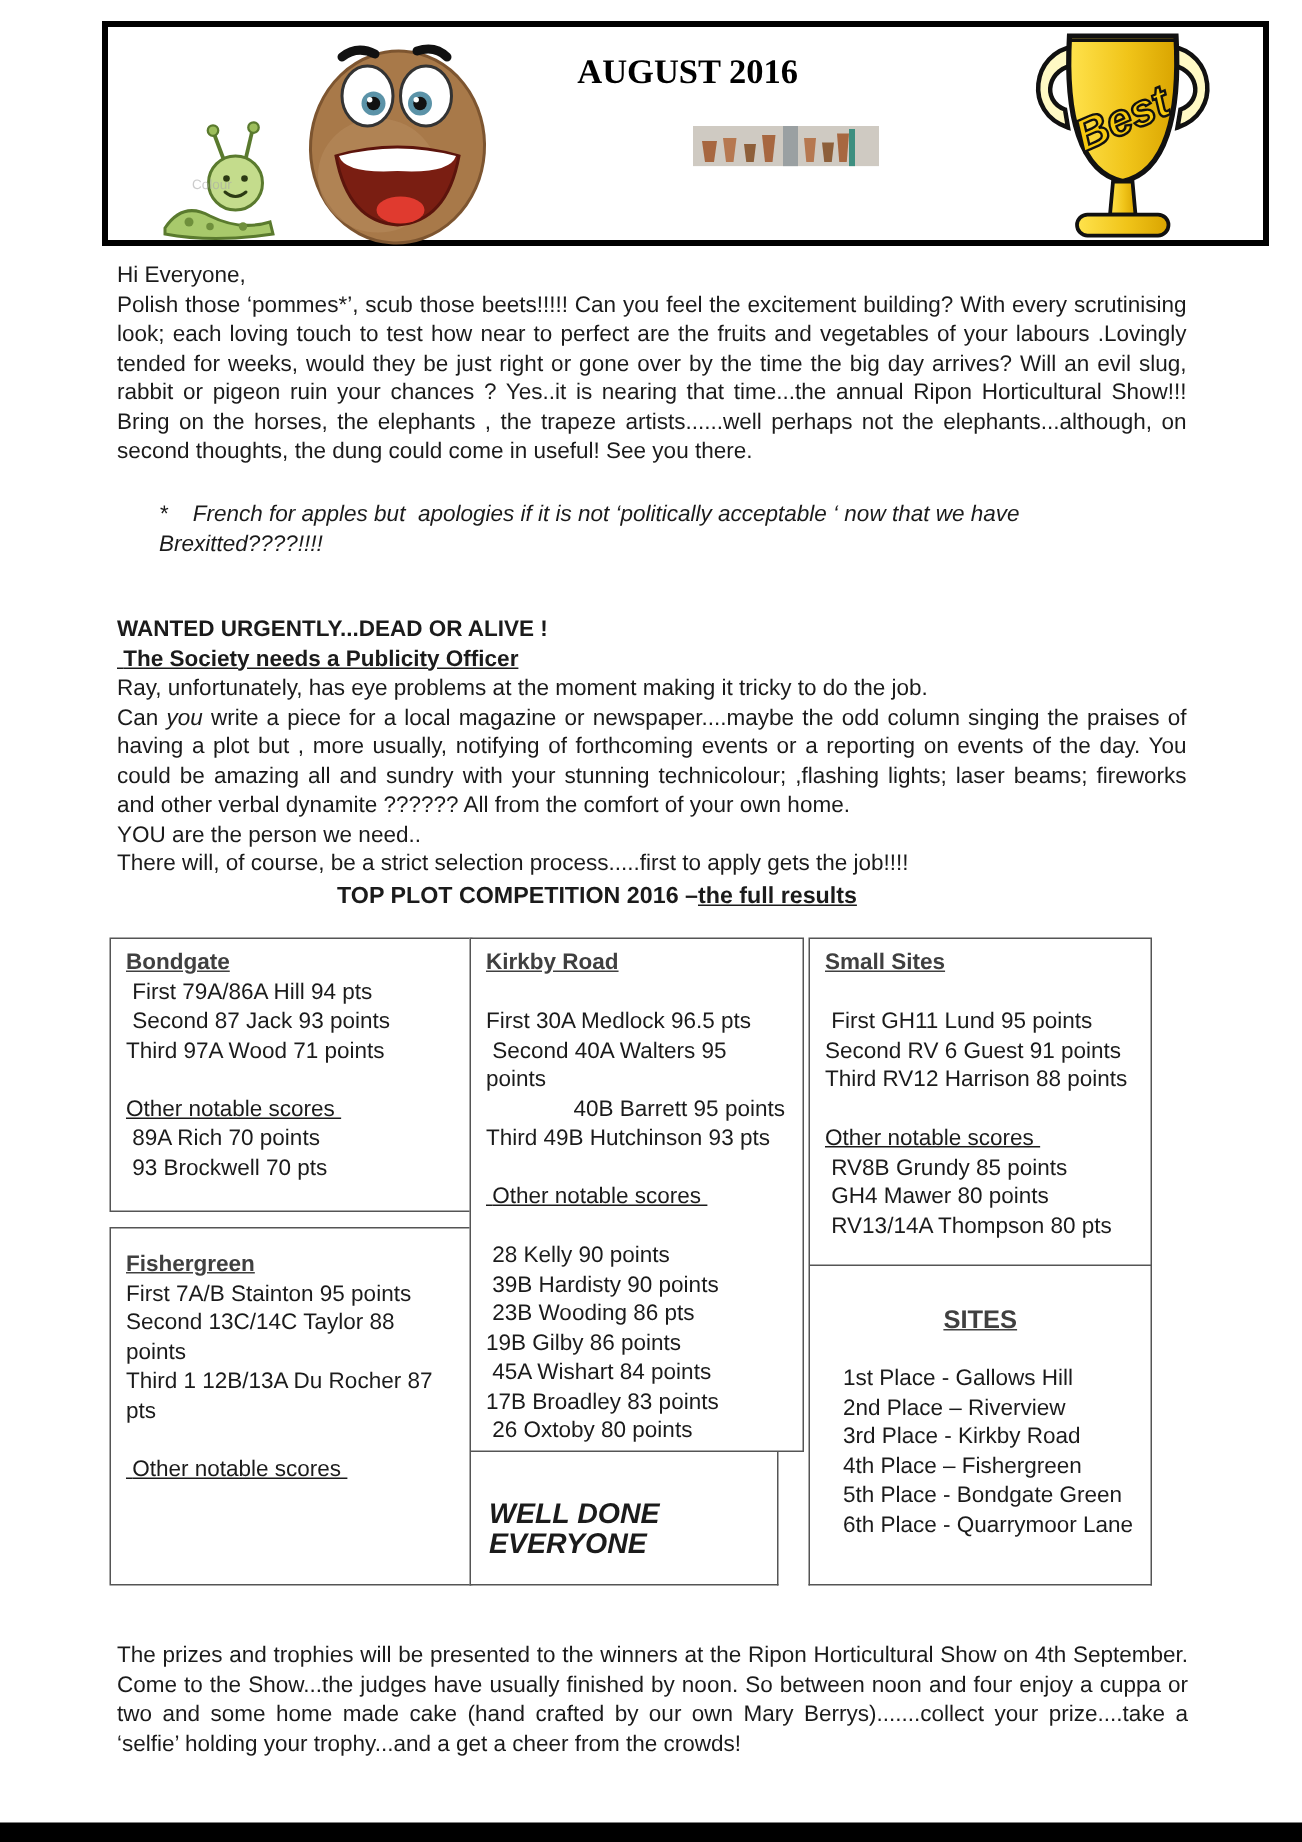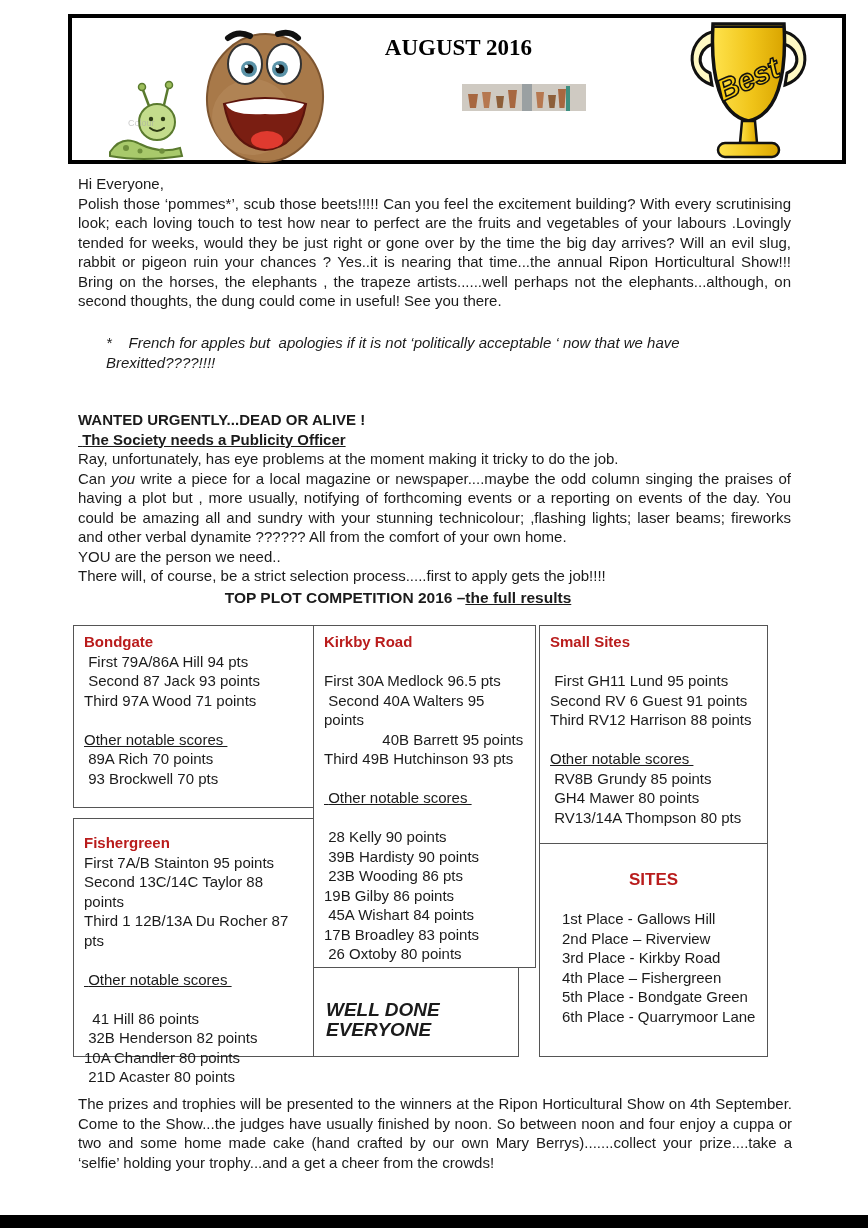--- a/index.html
+++ b/index.html
@@ -22,21 +22,21 @@
   .underline{text-decoration:underline;}
   .prewrap{white-space:pre-wrap;}
   .intro{left:78px;top:174px;width:713px;}
   .footnote{left:78px;top:333px;width:713px;font-style:italic;white-space:pre-wrap;padding-left:28px;box-sizing:border-box;}
   .wanted{left:78px;top:366px;width:713px;margin-top:44px;}
   .comp-title{left:78px;top:588px;width:640px;text-align:center;font-weight:bold;font-size:15.5px;}
   .closing{left:78px;top:1094px;width:714px;}
   .bottom-bar{position:absolute;left:0;top:1215px;width:868px;height:13px;background:#000;}
   
   .rbox{position:absolute;border:1px solid #555;box-sizing:border-box;background:#fff;padding:6px 10px;}
-  .box-heading{color:#b91c1c;font-weight:bold;white-space:pre-wrap;}
+  .box-heading{color:#404040;font-weight:bold;white-space:pre-wrap;text-decoration:underline;}
   .bline{white-space:pre-wrap;line-height:19.5px;}
   .gap{height:19.5px;}
   #box-bondgate{left:73px;top:625px;width:242px;height:183px;}
   #box-fishergreen{left:73px;top:818px;width:242px;height:239px;padding-top:14px;}
   #box-kirkby{left:313px;top:625px;width:223px;height:343px;}
   #box-welldone{left:313px;top:968px;width:206px;height:89px;border-top:none;
                 font-weight:bold;font-style:italic;font-size:19px;padding:32px 0 0 12px;}
   #box-smallsites{left:539px;top:625px;width:229px;height:219px;}
   #box-sites{left:539px;top:844px;width:229px;height:213px;border-top:none;padding-top:26px;}
   #box-sites .box-heading{text-align:center;font-size:17px;}
@@ -163,26 +163,20 @@
   <div class="rbox" id="box-fishergreen">
     <div class="box-heading">Fishergreen</div>
     <div>
         <div class="bline">First 7A/B Stainton 95 points</div>
         <div class="bline">Second 13C/14C Taylor 88 points</div>
         <div class="bline">Third 1 12B/13A Du Rocher 87 pts</div>
       </div>
     <div class="gap"></div>
     <div class="bline underline"> Other notable scores </div>
     <div class="gap"></div>
-    <div>
-        <div class="bline">  41 Hill 86 points</div>
-        <div class="bline"> 32B Henderson 82 points</div>
-        <div class="bline">10A Chandler 80 points</div>
-        <div class="bline"> 21D Acaster 80 points</div>
-      </div>
   </div>
 
   <div class="rbox" id="box-kirkby">
     <div class="box-heading">Kirkby Road</div>
     <div class="gap"></div>
     <div>
         <div class="bline">First 30A Medlock 96.5 pts</div>
         <div class="bline"> Second 40A Walters 95 points</div>
         <div class="bline">              40B Barrett 95 points</div>
         <div class="bline">Third 49B Hutchinson 93 pts</div>

